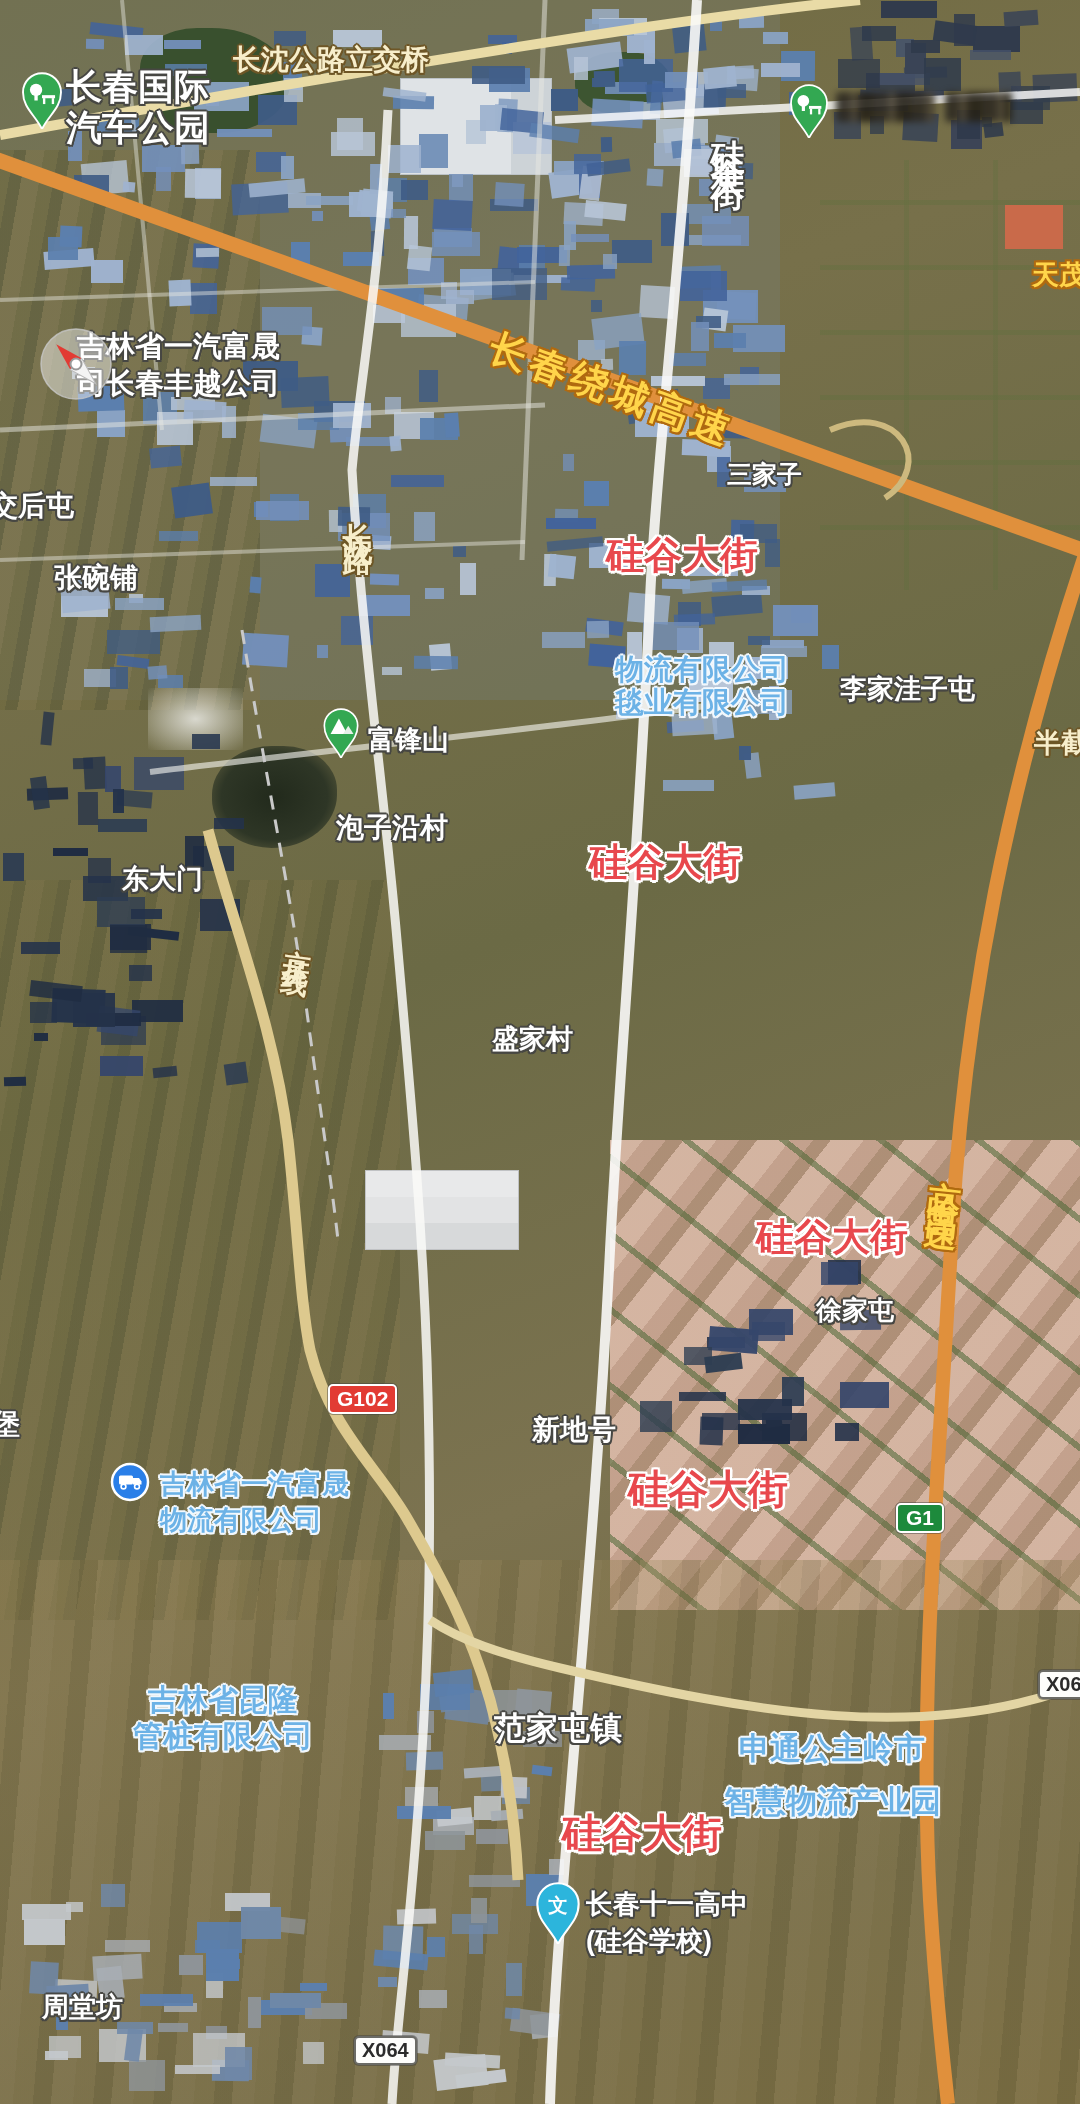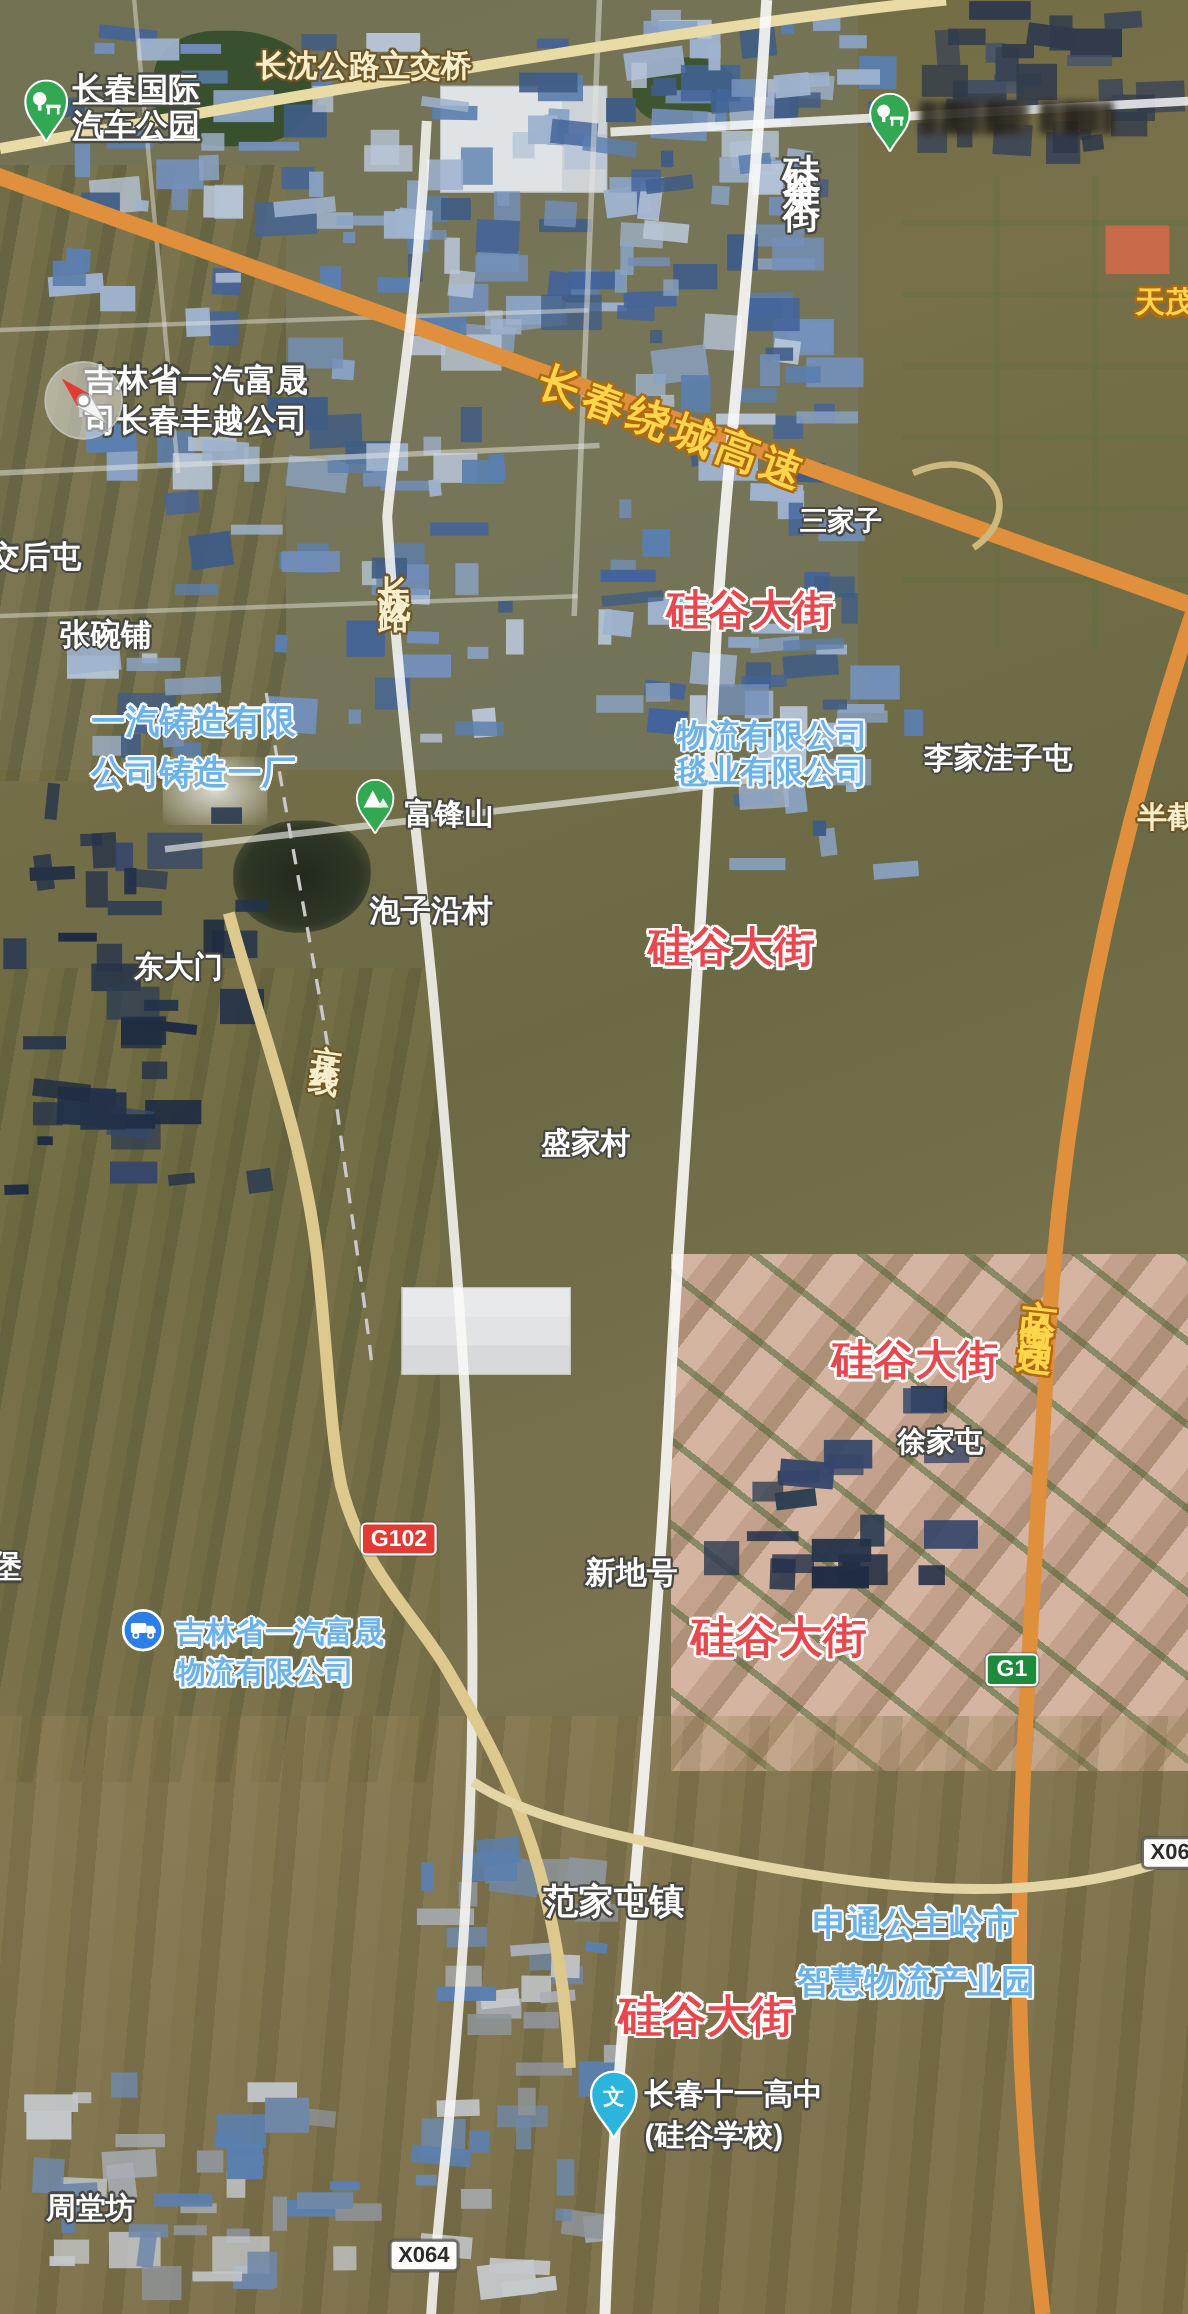--- a/index.html
+++ b/index.html
@@ -538,41 +538,37 @@
   <path d="M-30 150 L1110 560" stroke="#f2b express05e" stroke-width="0" fill="none"></path>
   <path d="M830 430 C900 400 935 465 885 498" stroke="#cdb97e" stroke-width="6" fill="none"></path>
   <path d="M1085 555 C1010 780 965 1000 952 1230 C940 1450 918 1700 930 1900 C936 2000 942 2050 948 2104" stroke="#e0903c" stroke-width="14" fill="none"></path>
   <path d="M697 0 C682 260 655 470 650 600 C638 860 620 1060 610 1250 C598 1490 578 1690 562 1900 C555 1990 552 2040 550 2104" stroke="rgba(250,250,248,.9)" stroke-width="10" fill="none"></path>
   <path d="M388 110 C380 280 360 380 352 470 C362 640 385 800 397 940 C412 1110 422 1220 427 1360 C432 1520 430 1650 418 1810 C408 1950 396 2030 392 2104" stroke="rgba(250,250,248,.85)" stroke-width="9" fill="none"></path>
   <path d="M208 830 C235 930 275 1030 288 1140 C298 1230 300 1300 310 1350 C330 1430 380 1470 408 1520 C440 1575 470 1630 490 1700 C505 1755 515 1820 518 1880" stroke="#ddc98e" stroke-width="11" fill="none"></path>
   <path d="M1065 1690 C920 1740 760 1715 560 1668 C500 1654 460 1640 430 1620" stroke="#e3d5a4" stroke-width="9" fill="none"></path>
 </svg>
 
 <div class="layer" id="annotations">
-    <div class="map-label t-white" style="left: 66px; top: 66px; font-size: 29px; text-decoration: underline;">
+    <div class="map-label t-white" style="left: 66px; top: 66px; font-size: 36px;">
       <span class="ln">长春国际</span>
       <span class="ln">汽车公园</span>
     </div>
     <div class="map-label t-cream" style="left: 233px; top: 44px; font-size: 28px;">长沈公路立交桥</div>
     <div class="map-label t-white vertical" style="left: 708px; top: 112px; font-size: 34px; letter-spacing: 13px;">硅谷大街</div>
     <div class="map-label t-yellow" style="left: 1032px; top: 260px; font-size: 27px;">天茂湖</div>
     <div class="map-label t-yellow" style="left: 498px; top: 326px; font-size: 38px; letter-spacing: 5px; transform: rotate(20deg); transform-origin: left top;">长春绕城高速</div>
     <div class="map-label t-white" style="left: 77px; top: 328px; font-size: 29px;">
       <span class="ln" style="line-height: 37px;">吉林省一汽富晟</span>
       <span class="ln" style="line-height: 37px;">司长春丰越公司</span>
     </div>
     <div class="map-label t-white" style="left: 727px; top: 460px; font-size: 25px;">三家子</div>
     <div class="map-label t-red" style="left: 606px; top: 534px; font-size: 38px;">硅谷大街</div>
     <div class="map-label t-white" style="left: -10px; top: 490px; font-size: 28px;">交后屯</div>
     <div class="map-label t-white" style="left: 54px; top: 564px; font-size: 28px; font-family: Liberation Mono, monospace;">张碗铺</div>
     <div class="map-label t-cream vertical" style="left: 340px; top: 498px; font-size: 30px; letter-spacing: 12px;">长沈路</div>
-    <div class="map-label t-blue" style="left: 83px; top: 632px; font-size: 31px;">
-      <span class="ln" style="line-height: 47px;">一汽铸造有限</span>
-      <span class="ln" style="line-height: 47px;">公司铸造一厂</span>
-    </div>
     <div class="map-label t-blue" style="left: 615px; top: 653px; font-size: 29px;">
       <span class="ln" style="line-height: 33px;">物流有限公司</span>
       <span class="ln" style="line-height: 33px;">毯业有限公司</span>
     </div>
     <div class="map-label t-white" style="left: 840px; top: 674px; font-size: 27px;">李家洼子屯</div>
     <div class="map-label t-cream" style="left: 1034px; top: 728px; font-size: 27px;">半截</div>
     <div class="map-label t-white" style="left: 368px; top: 725px; font-size: 27px;">富锋山</div>
     <div class="map-label t-white" style="left: 336px; top: 812px; font-size: 28px;">泡子沿村</div>
     <div class="map-label t-red" style="left: 589px; top: 841px; font-size: 38px;">硅谷大街</div>
     <div class="map-label t-white" style="left: 122px; top: 864px; font-size: 27px;">东大门</div>
@@ -580,20 +576,24 @@
     <div class="map-label t-white" style="left: 492px; top: 1024px; font-size: 27px;">盛家村</div>
     <div class="map-label t-red" style="left: 756px; top: 1216px; font-size: 38px;">硅谷大街</div>
     <div class="map-label t-yellow vertical" style="left: 930px; top: 1153px; font-size: 33px; letter-spacing: 12px; transform: rotate(6deg); transform-origin: left top;">京哈高速</div>
     <div class="map-label t-white" style="left: 816px; top: 1296px; font-size: 26px;">徐家屯</div>
     <div class="map-label t-white" style="left: 532px; top: 1414px; font-size: 28px;">新地号</div>
     <div class="map-label t-blue" style="left: 160px; top: 1466px; font-size: 27px;">
       <span class="ln" style="line-height: 36px;">吉林省一汽富晟</span>
       <span class="ln" style="line-height: 36px;">物流有限公司</span>
     </div>
     <div class="map-label t-red" style="left: 628px; top: 1466px; font-size: 40px;">硅谷大街</div>
+    <div class="map-label t-blue" style="left: 128px; top: 1682px; font-size: 30px; width: 190px; text-align: center;">
+      <span class="ln" style="line-height: 36px;">吉林省昆隆</span>
+      <span class="ln" style="line-height: 36px;">管桩有限公司</span>
+    </div>
     <div class="map-label t-white" style="left: 494px; top: 1710px; font-size: 32px;">范家屯镇</div>
     <div class="map-label t-blue" style="left: 724px; top: 1722px; font-size: 31px; width: 216px; text-align: center;">
       <span class="ln" style="line-height: 53px;">申通公主岭市</span>
       <span class="ln" style="line-height: 53px;">智慧物流产业园</span>
     </div>
     <div class="map-label t-red" style="left: 562px; top: 1810px; font-size: 40px;">硅谷大街</div>
     <div class="map-label t-white" style="left: 586px; top: 1886px; font-size: 27px;">
       <span class="ln" style="line-height: 37px;">长春十一高中</span>
       <span class="ln" style="line-height: 37px;">(硅谷学校)</span>
     </div>

